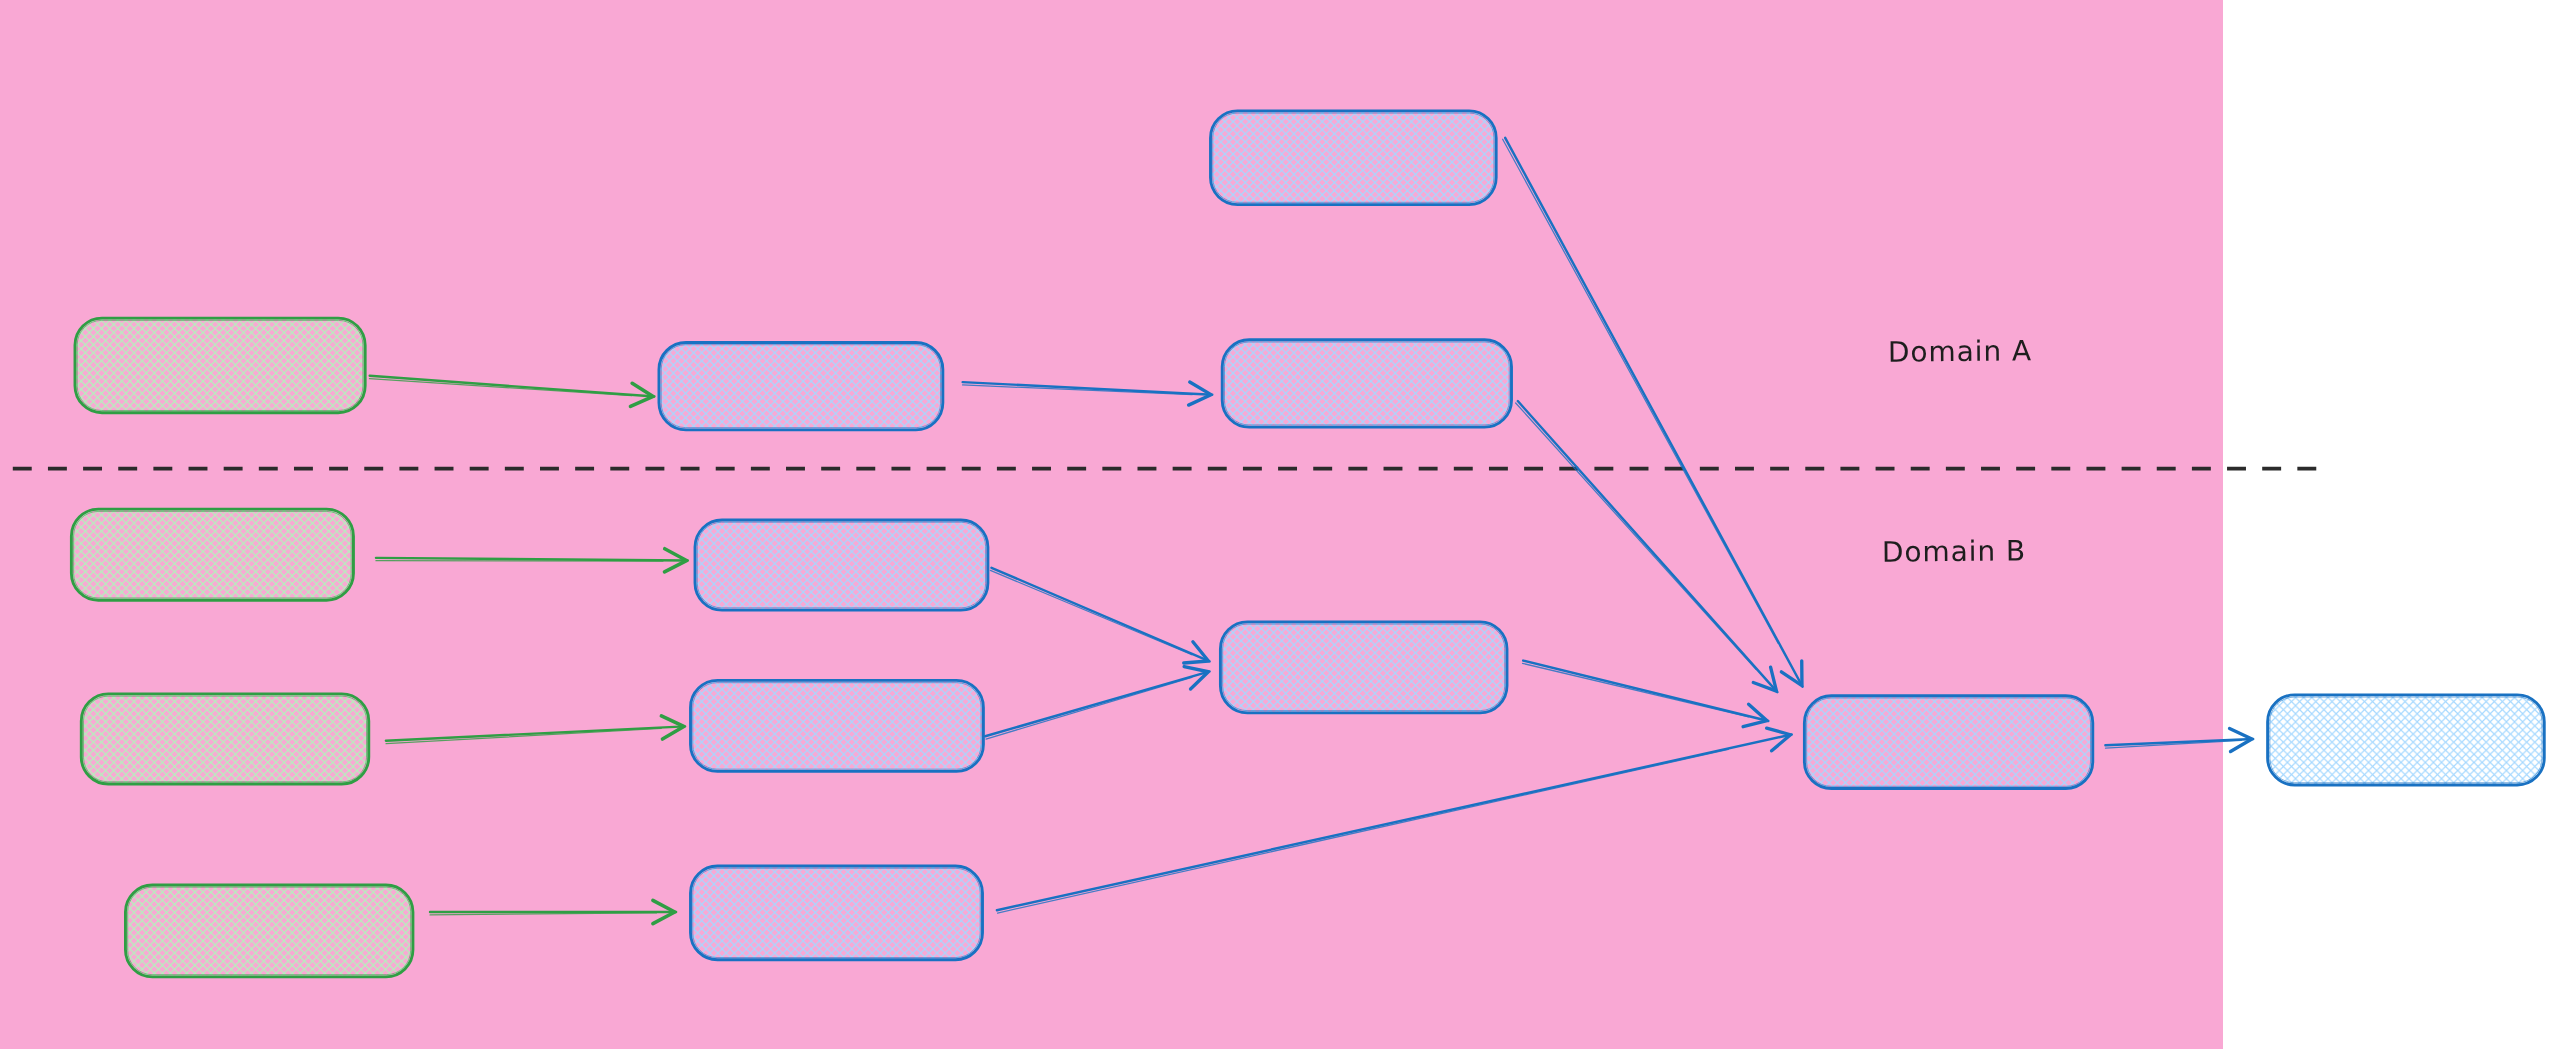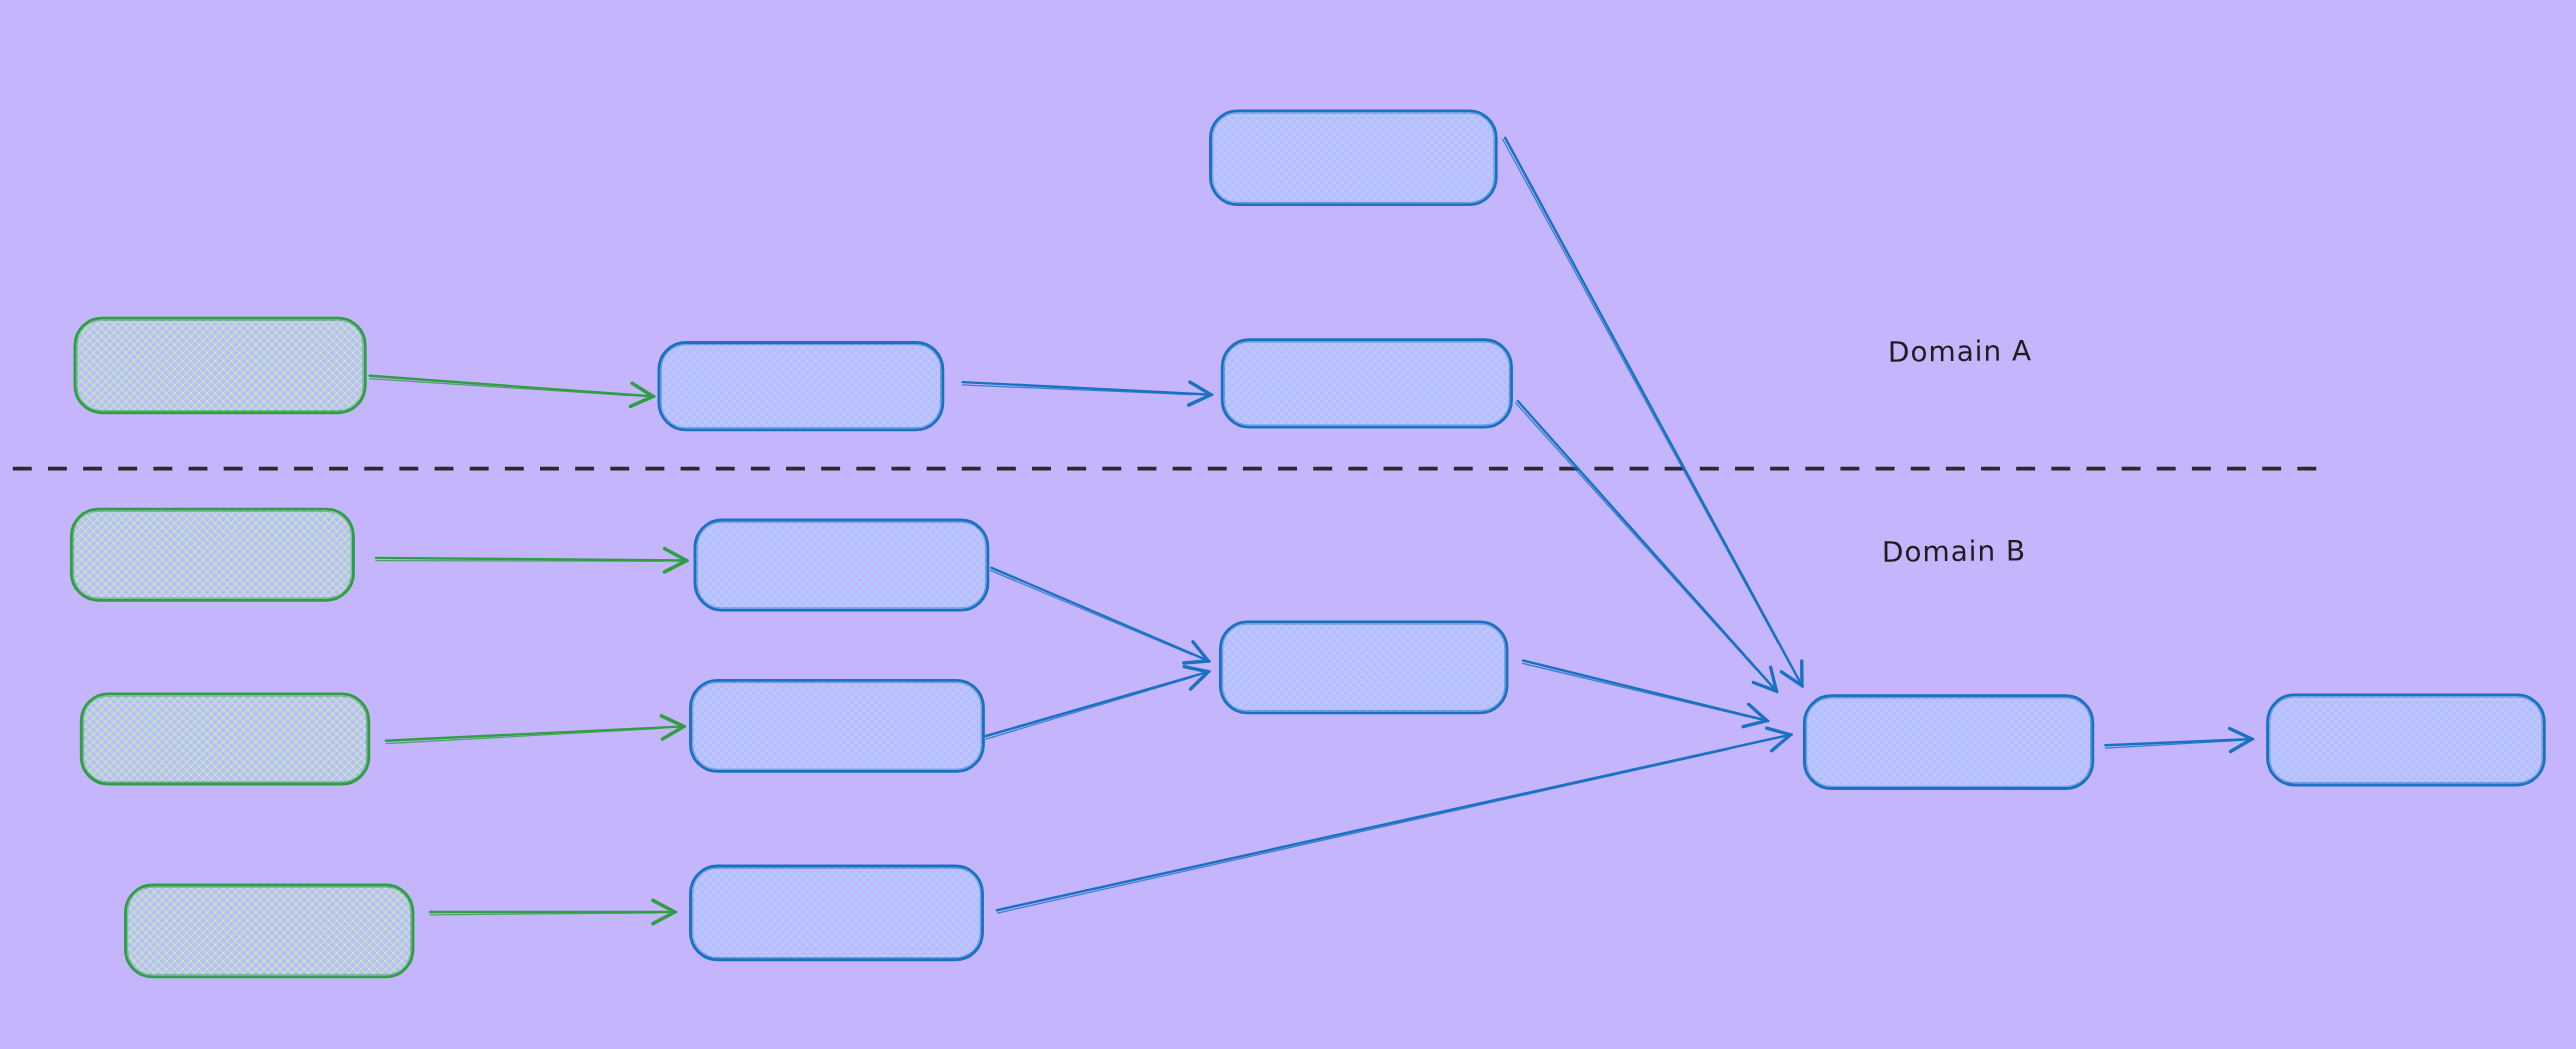--- a/index.html
+++ b/index.html
@@ -6,23 +6,23 @@
     margin: 0;
     padding: 0;
     background: #ffffff;
     width: 2576px;
     height: 1049px;
     overflow: hidden;
     font-family: "DejaVu Sans", "Liberation Sans", sans-serif;
   }
   #canvas-wrap {
     position: relative;
-    width: 2576px;
+    width: 2223px;
     height: 1049px;
-    background: #c4b5fd;
+    background: #f9a8d4;
   }
   #diagram {
     position: absolute;
     left: 0;
     top: 0;
   }
   .domain-label {
     position: absolute;
     color: #1e1e1e;
     font-size: 28px;

